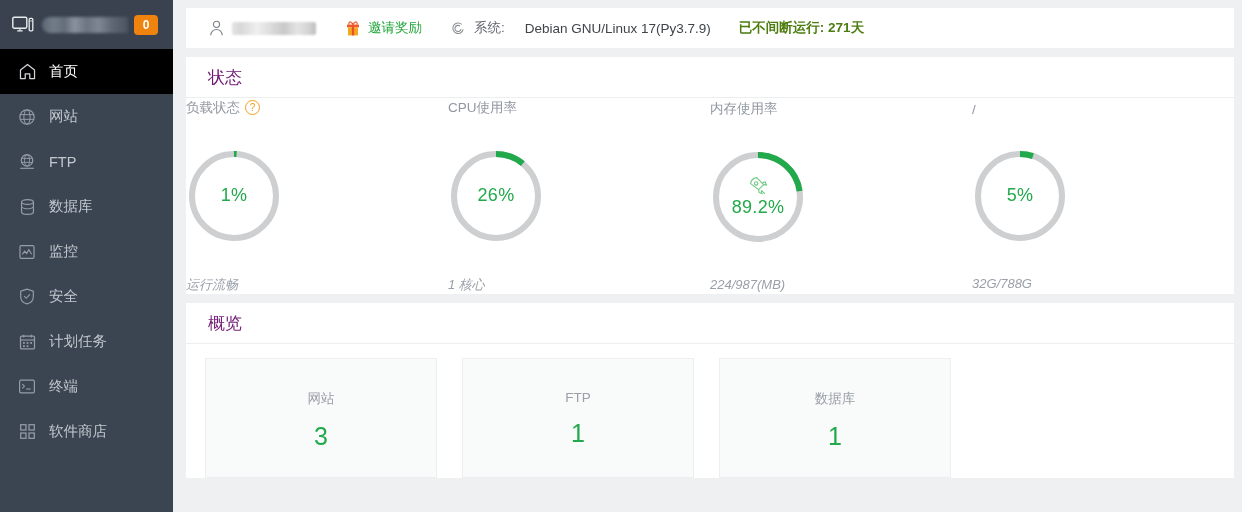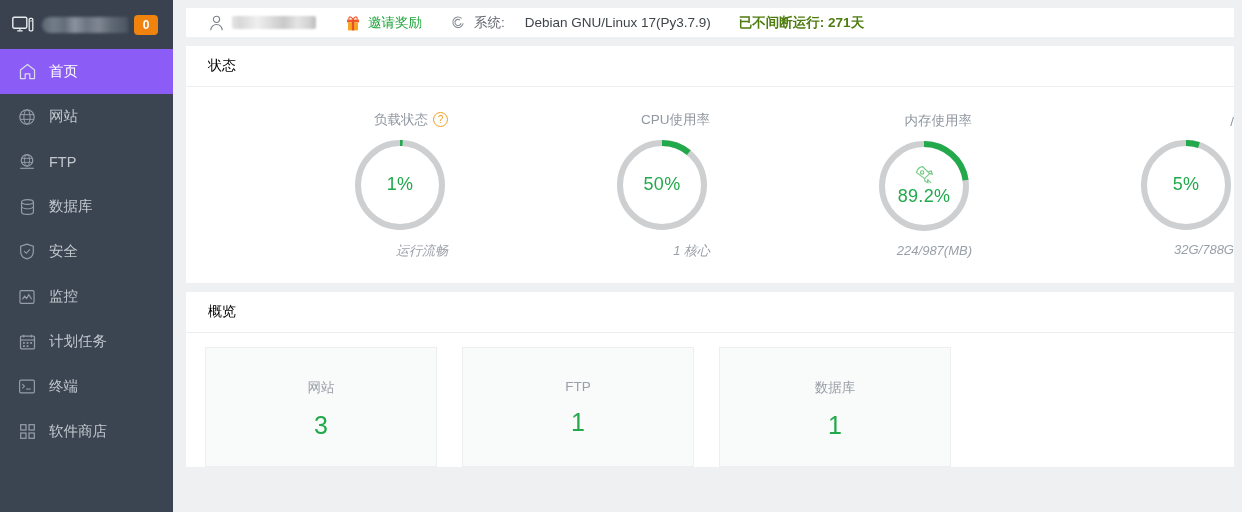--- a/index.html
+++ b/index.html
@@ -55,36 +55,36 @@
     border-left: 3px solid transparent;
     padding-left: 13px;
   }
   .nav-item .ni-ico {
     width: 22px; height: 22px; flex: 0 0 22px;
     margin-right: 11px;
     display: flex; align-items: center; justify-content: center;
     opacity: .72;
   }
   .nav-item .ni-ico svg { display:block; }
-  .nav-item.active { background: #8b5cf6; color: #fff; }
+  .nav-item.active { background: #000000; color: #fff; }
   .nav-item.active .ni-ico { opacity: .95; }
 
   
   #main {
     flex: 1 1 auto;
     height: 512px;
     background: #eef0f1;
     padding: 8px 8px 0 13px;
     overflow: hidden;
   }
   .card { background: #fff; }
 
   
   #infobar {
-    height: 29px;
+    height: 40px;
     display: flex; align-items: center;
     padding-left: 22px;
     font-size: 13.5px;
     color: #5a5f66;
     margin-bottom: 9px;
   }
   .ib-group { display: flex; align-items: center; margin-right: 28px; }
   .ib-ico { width: 17px; height: 17px; margin-right: 7px; display:flex; align-items:center; justify-content:center; }
   .user-name-blur {
     width: 84px; height: 13px;
@@ -96,34 +96,35 @@
   .sys-label { color: #62676e; margin-right: 20px; }
   .sys-val { color: #3f444a; }
   .uptime { color: #4d7c0f; font-weight: bold; }
 
   
   .section { margin-bottom: 9px; }
   .section-head {
     height: 41px;
     display: flex; align-items: center;
     padding-left: 22px;
-    font-size: 14px;
-    color: #000000;
+    font-size: 17px;
+    color: #701a75;
     border-bottom: 1px solid #eceef0;
   }
   
   #gauges {
     display: flex;
     height: 196px;
     align-items: center;
   }
   .gauge-cell {
     flex: 1 1 0;
-    display: flex; flex-direction: column; align-items: flex-end;
+    display: flex; flex-direction: column; align-items: flex-start;
     justify-content: center;
+    gap: 23px;
   }
   .g-title { font-size: 13.5px; color: #9097a0; margin-bottom: 8px; display:flex; align-items:center; }
   .help-ico {
     width: 15px; height: 15px; margin-left: 5px;
     border: 1px solid #f0a020; border-radius: 50%;
     color: #f0a020; font-size: 10px;
     display: flex; align-items: center; justify-content: center;
     line-height: 1;
   }
   .ring { position: relative; width: 96px; height: 96px; }
@@ -209,36 +210,36 @@
             <ellipse cx="9" cy="4.4" rx="6.6" ry="2.6" fill="none" stroke="#b9bfc7" stroke-width="1.3"></ellipse>
             <path d="M2.4 4.4v11.2c0 1.45 2.95 2.6 6.6 2.6s6.6-1.15 6.6-2.6V4.4" fill="none" stroke="#b9bfc7" stroke-width="1.3"></path>
             <path d="M2.4 9.4c0 1.45 2.95 2.6 6.6 2.6s6.6-1.15 6.6-2.6" fill="none" stroke="#b9bfc7" stroke-width="1.1"></path>
           </svg>
       </span>
       <span>数据库</span>
     </div>
 
     <div class="nav-item">
       <span class="ni-ico">
+        <svg width="18" height="18" viewBox="0 0 20 20">
+            <rect x="2.2" y="3" width="15.6" height="14" rx="1.4" fill="none" stroke="#b9bfc7" stroke-width="1.3"></rect>
+            <path d="M4.8 12.6 7.4 9l2.2 2.6L12 7.4l3.2 5.2" fill="none" stroke="#b9bfc7" stroke-width="1.2"></path>
+          </svg>
+      </span>
+      <span>监控</span>
+    </div>
+
+    <div class="nav-item">
+      <span class="ni-ico">
         <svg width="18" height="19" viewBox="0 0 20 20">
             <path d="M10 1.8 3 4.2v6c0 4 3.2 7 7 8 3.8-1 7-4 7-8v-6z" fill="none" stroke="#b9bfc7" stroke-width="1.3"></path>
             <path d="M6.8 9.6 9.2 12l4-4.4" fill="none" stroke="#b9bfc7" stroke-width="1.2"></path>
           </svg>
       </span>
       <span>安全</span>
-    </div>
-
-    <div class="nav-item">
-      <span class="ni-ico">
-        <svg width="18" height="18" viewBox="0 0 20 20">
-            <rect x="2.2" y="3" width="15.6" height="14" rx="1.4" fill="none" stroke="#b9bfc7" stroke-width="1.3"></rect>
-            <path d="M4.8 12.6 7.4 9l2.2 2.6L12 7.4l3.2 5.2" fill="none" stroke="#b9bfc7" stroke-width="1.2"></path>
-          </svg>
-      </span>
-      <span>监控</span>
     </div>
 
 
     <div class="nav-item">
       <span class="ni-ico">
         <svg width="17" height="18" viewBox="0 0 18 19">
             <rect x="1.6" y="3.2" width="14.8" height="13.6" rx="1.3" fill="none" stroke="#b9bfc7" stroke-width="1.3"></rect>
             <path d="M1.6 7.4h14.8" stroke="#b9bfc7" stroke-width="1.2"></path>
             <path d="M5 1.8v3M13 1.8v3" stroke="#b9bfc7" stroke-width="1.2"></path>
             <g fill="#b9bfc7">
@@ -345,21 +346,21 @@
         <div class="gauge-cell">
           <div class="g-title">
             <span>CPU使用率</span>
           </div>
           <div class="ring">
             <svg width="96" height="96" viewBox="0 0 96 96">
               <circle cx="48" cy="48" r="42" fill="none" stroke="#cdcfd1" stroke-width="6"></circle>
               <circle cx="48" cy="48" r="42" fill="none" stroke="#22a94b" stroke-width="6" stroke-dasharray="29.04 234.96" stroke-linecap="butt"></circle>
             </svg>
             <div class="ring-center">
-              <span class="ring-val">50%</span>
+              <span class="ring-val">26%</span>
             </div>
           </div>
           <div class="g-sub">1 核心</div>
         </div>
 
         <div class="gauge-cell">
           <div class="g-title">
             <span>内存使用率</span>
           </div>
           <div class="ring">

